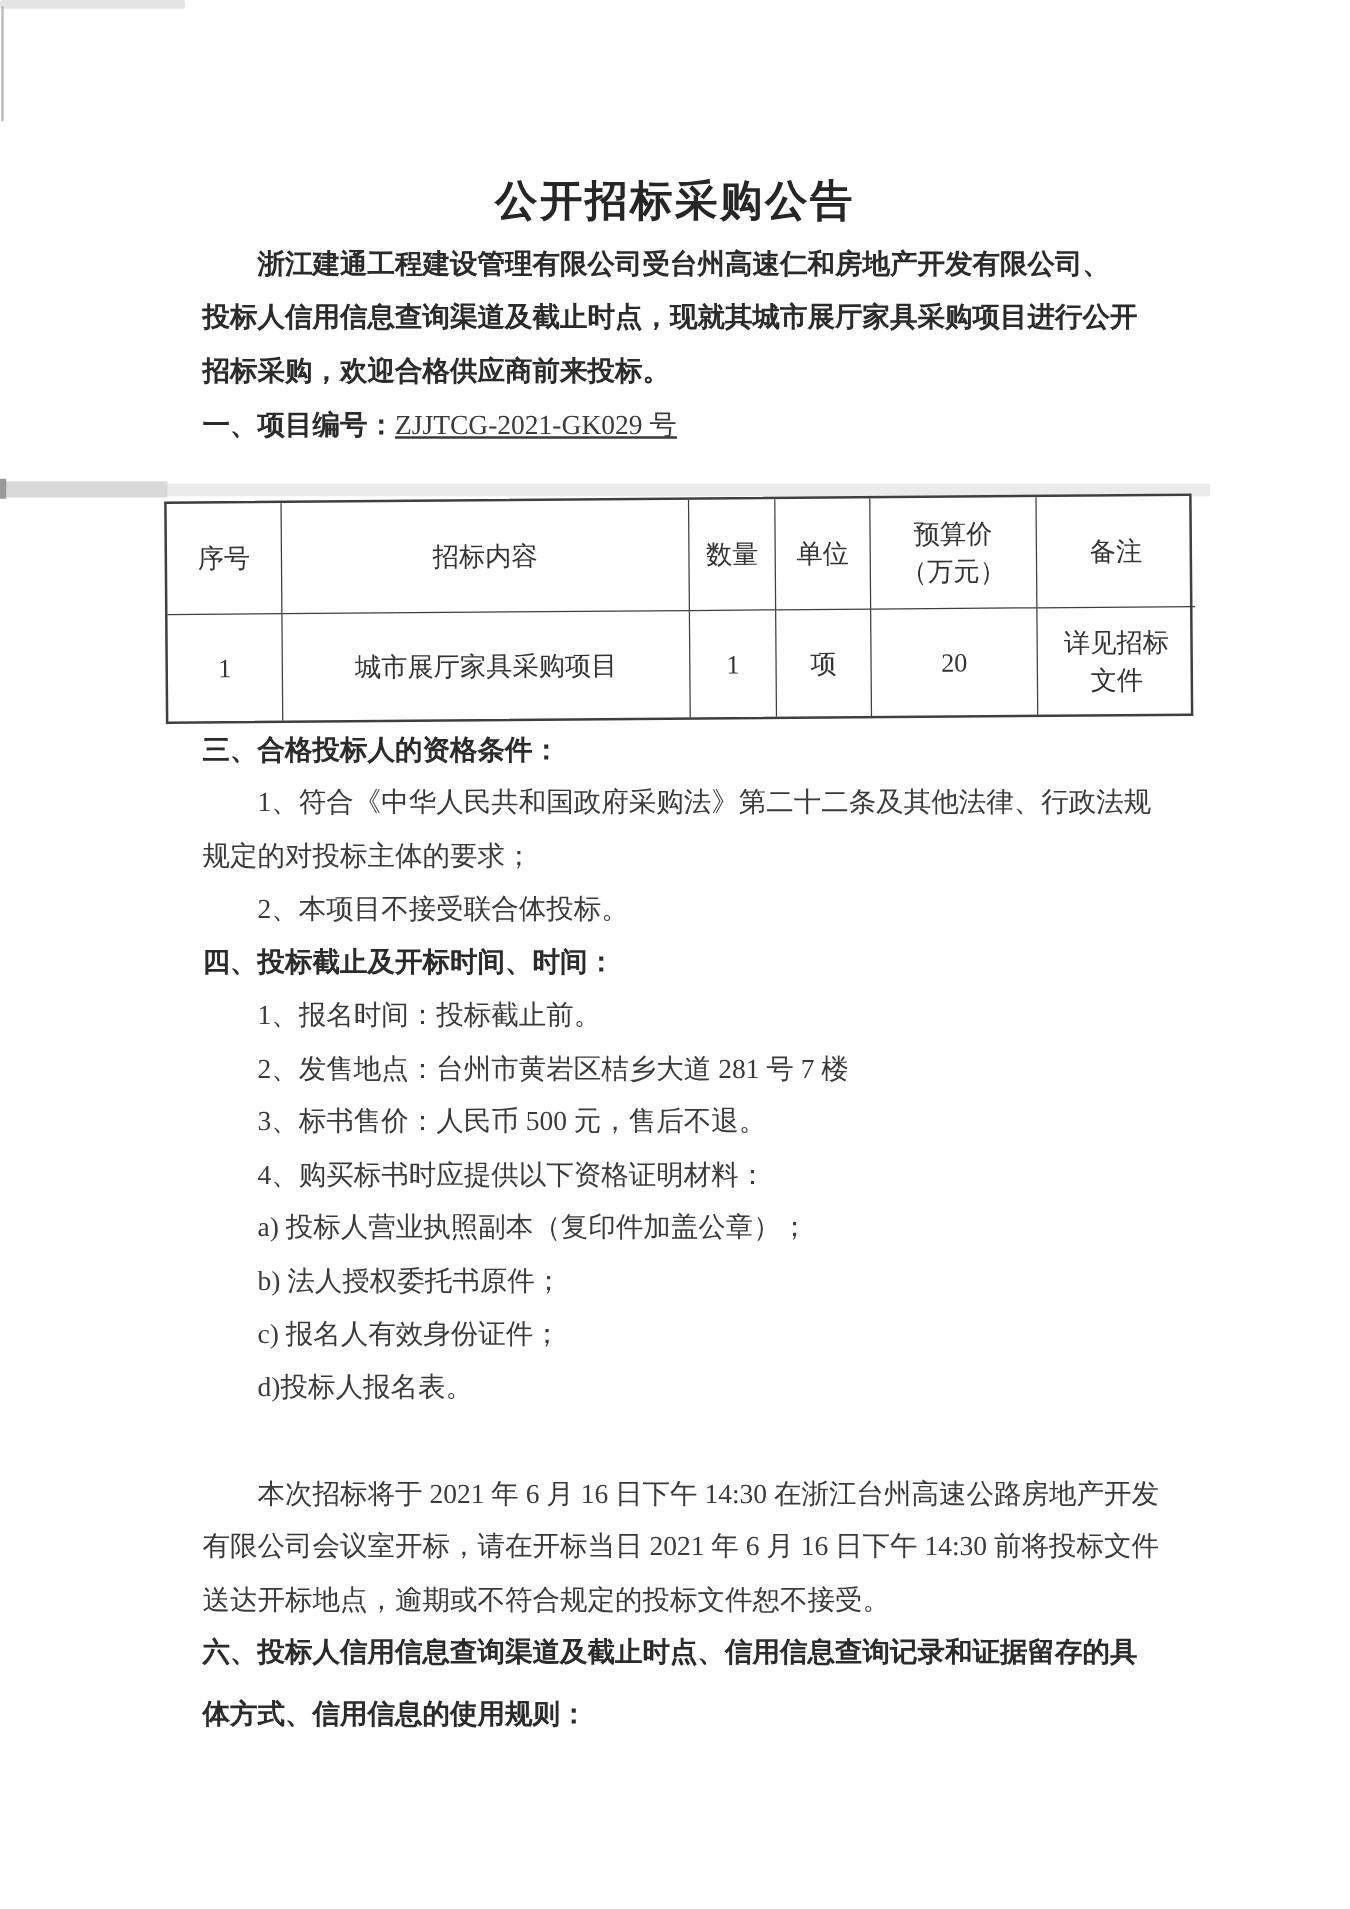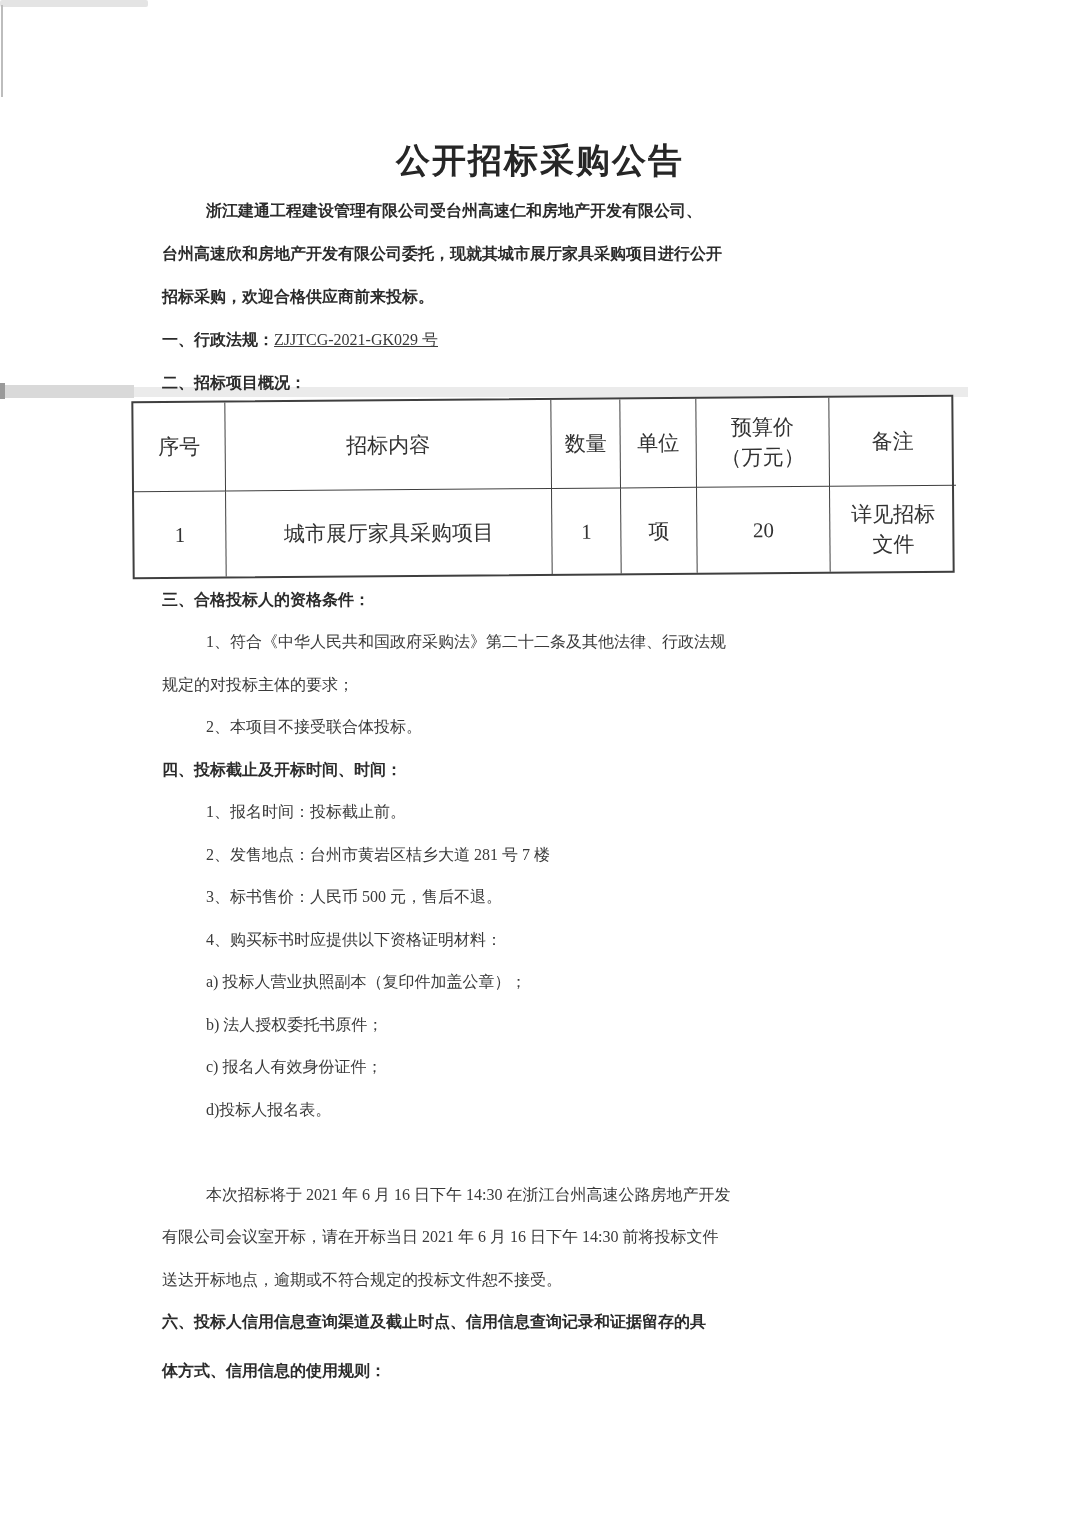--- a/index.html
+++ b/index.html
@@ -12,21 +12,21 @@
     color:#3a3a3a;
   }
   .title{
     position:absolute;top:138px;left:0;width:1080px;
     margin:0;text-align:center;
     font-size:34px;font-weight:700;color:#262626;
     letter-spacing:2px;
   }
   .line{
     position:absolute;left:162px;width:792px;
-    font-size:16px;line-height:30px;
+    font-size:22px;line-height:30px;
     white-space:nowrap;
   }
   .bold{font-weight:700;color:#2b2b2b;}
   .indent{padding-left:44px;}
   .normal-val{font-weight:400;color:#3a3a3a;text-decoration:underline;}
   
   .tbl{
     position:absolute;left:132px;top:398px;width:822px;
     display:grid;
     grid-template-columns:92px 326px 69px 76px 133px 126px;
@@ -60,26 +60,25 @@
 
   <div class="artifact art-top-blob"></div>
   <div class="artifact art-left-vline"></div>
   <div class="artifact art-band"></div>
   <div class="artifact art-band-left"></div>
   <div class="artifact art-band-tick"></div>
 
   <h1 class="title">公开招标采购公告</h1>
 
   <div class="line bold indent" style="top:196px">浙江建通工程建设管理有限公司受台州高速仁和房地产开发有限公司、</div>
-  <div class="line bold" style="top:239px">台州高速欣和房地产开发有限公司委托，现就其城市展厅家具采购项目进行公开</div>
+  <div class="line bold" style="top:239px">投标人信用信息查询渠道及截止时点，现就其城市展厅家具采购项目进行公开</div>
   <div class="line bold" style="top:282px">招标采购，欢迎合格供应商前来投标。</div>
 
-  <div class="line bold" style="top:325px"><span>一、行政法规：</span><span class="normal-val">ZJJTCG-2021-GK029 号</span></div>
+  <div class="line bold" style="top:325px"><span>一、项目编号：</span><span class="normal-val">ZJJTCG-2021-GK029 号</span></div>
 
-  <div class="line bold" style="top:368px">二、招标项目概况：</div>
 
   <div class="tbl">
     <div class="cell br bb">序号</div>
     <div class="cell br bb">招标内容</div>
     <div class="cell br bb">数量</div>
     <div class="cell br bb">单位</div>
     <div class="cell br bb">
       <span>预算价</span>
       <span>（万元）</span>
     </div>

